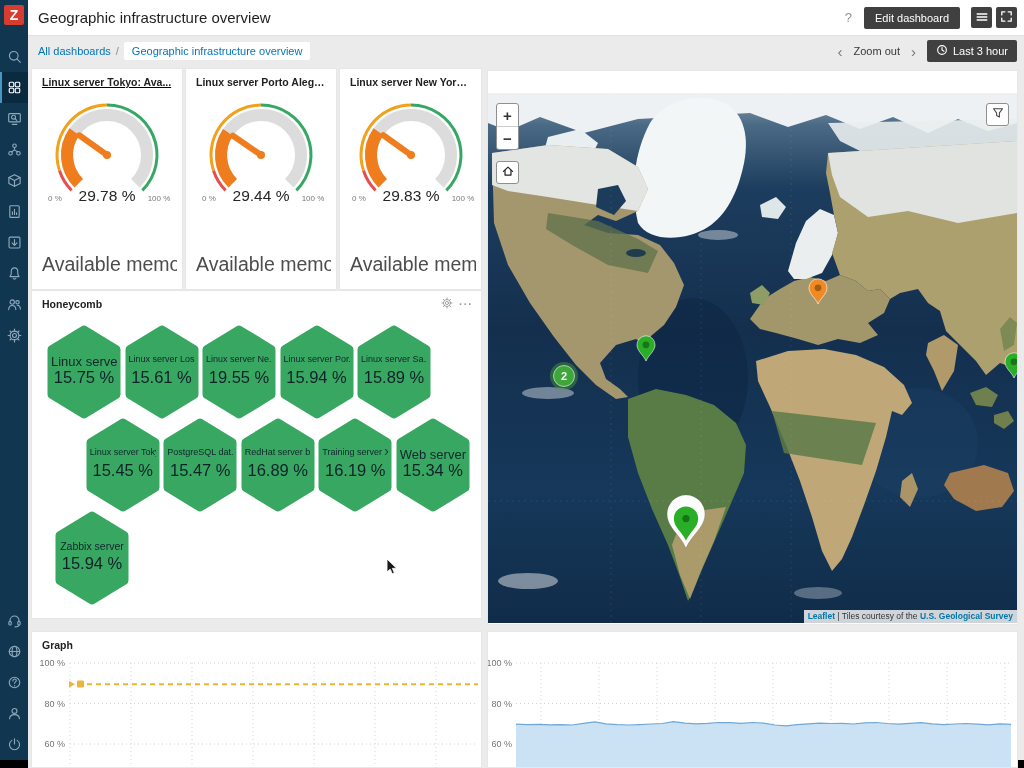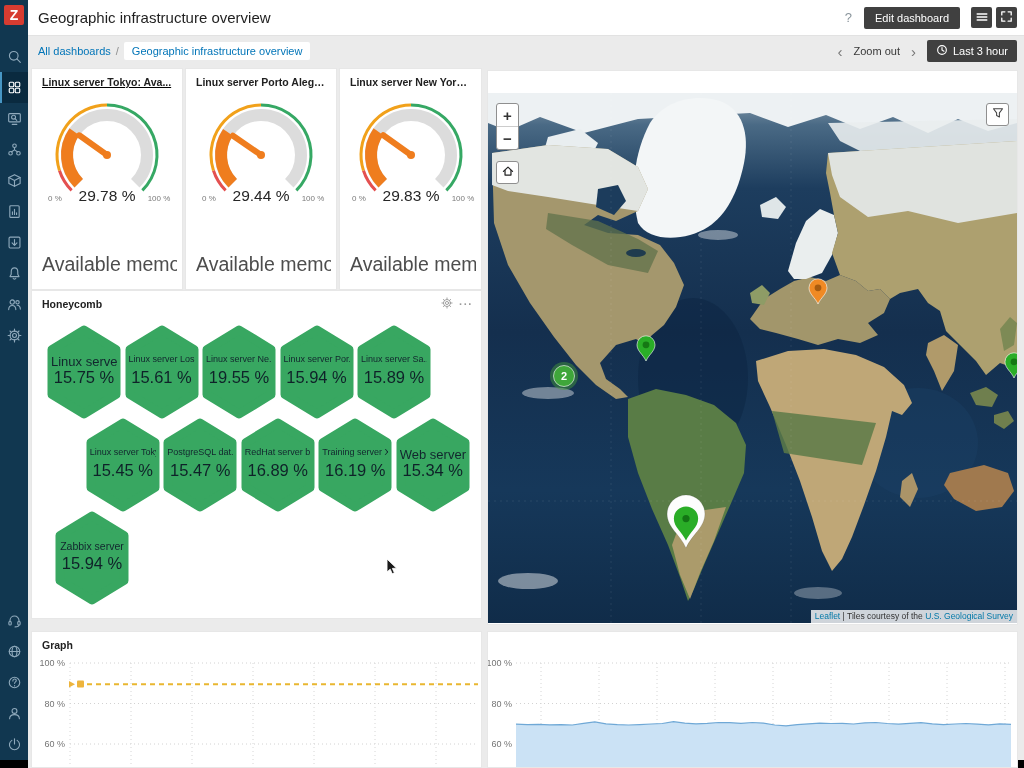--- a/index.html
+++ b/index.html
@@ -60,21 +60,21 @@
   .zoom-group{left:8px;top:10px;width:23px;}
   .zoom-btn{width:100%;height:22px;display:flex;align-items:center;justify-content:center;
             font-size:15px;font-weight:bold;color:#333;cursor:pointer;}
   .zoom-btn + .zoom-btn{border-top:1px solid #ccc;}
   .sq-btn{width:23px;height:23px;display:flex;align-items:center;justify-content:center;
           color:#222;cursor:pointer;}
   .home-btn{left:8px;top:68px;}
   .filter-btn{right:8px;top:10px;}
   .map-attr{position:absolute;right:0;bottom:0;background:rgba(255,255,255,.8);font-size:8.5px;
             color:#333;padding:1px 4px;line-height:11px;z-index:5;white-space:nowrap;}
-  .map-attr a{color:#0078a8;text-decoration:none;cursor:pointer;}
+  .map-attr a{color:#0078a8;text-decoration:none;cursor:pointer;font-weight:bold;}
   .plot{position:absolute;left:0;top:0;}
   .corner-black{position:absolute;background:#000;z-index:40;}
   .cursor-arrow{position:absolute;z-index:50;pointer-events:none;}
 </style>
 </head>
 <body>
 
 <div class="screen">
 
   <aside class="sidebar">

